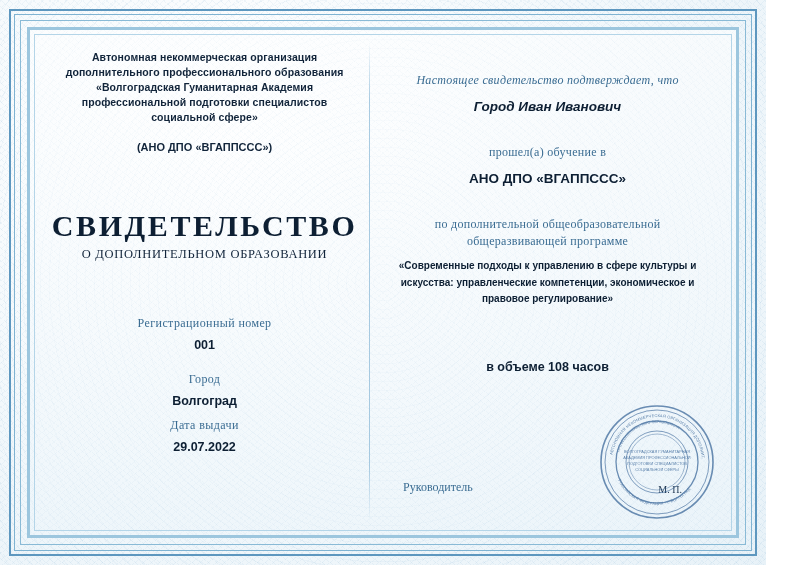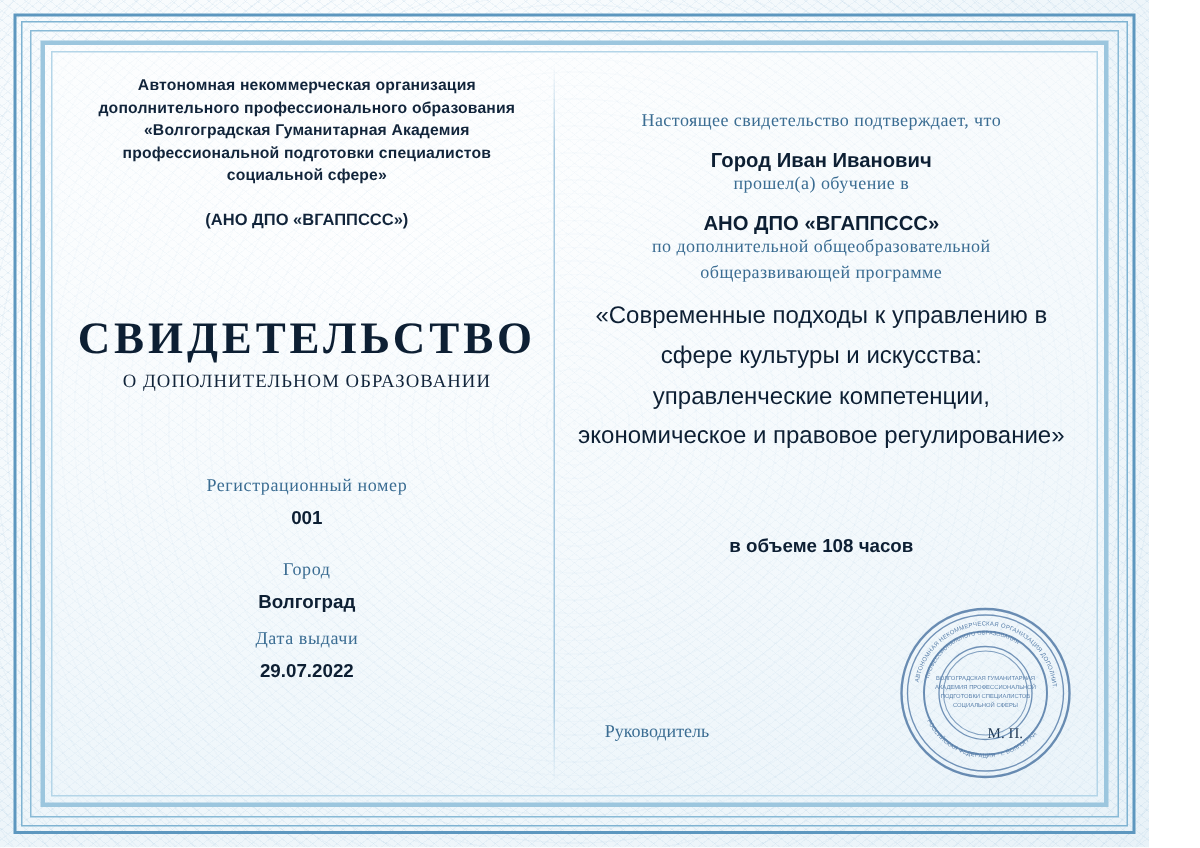--- a/index.html
+++ b/index.html
@@ -157,28 +157,29 @@
     color: #3a6c92;
     letter-spacing: 0.3px;
     line-height: 1.35;
   }
   .r-value {
     margin-top: 11px;
     font-size: 13.5px;
     font-weight: bold;
     color: #0d1f33;
   }
-  .r-block { }
-  .r-block.first { margin-top: 0; }
+  .r-block { margin-top: 30px; }
+  .r-block.first { margin-top: 0; font-style: italic; }
   .program-title {
     margin-top: 9px;
-    font-size: 16px;
+    font-size: 10px;
     color: #0d1f33;
     line-height: 1.68;
     padding: 0 4px;
+    font-weight: bold;
   }
   .hours {
     margin-top: 52px;
     font-size: 12.5px;
     font-weight: bold;
     color: #0d1f33;
   }
 
   .signature-row {
     position: absolute;

